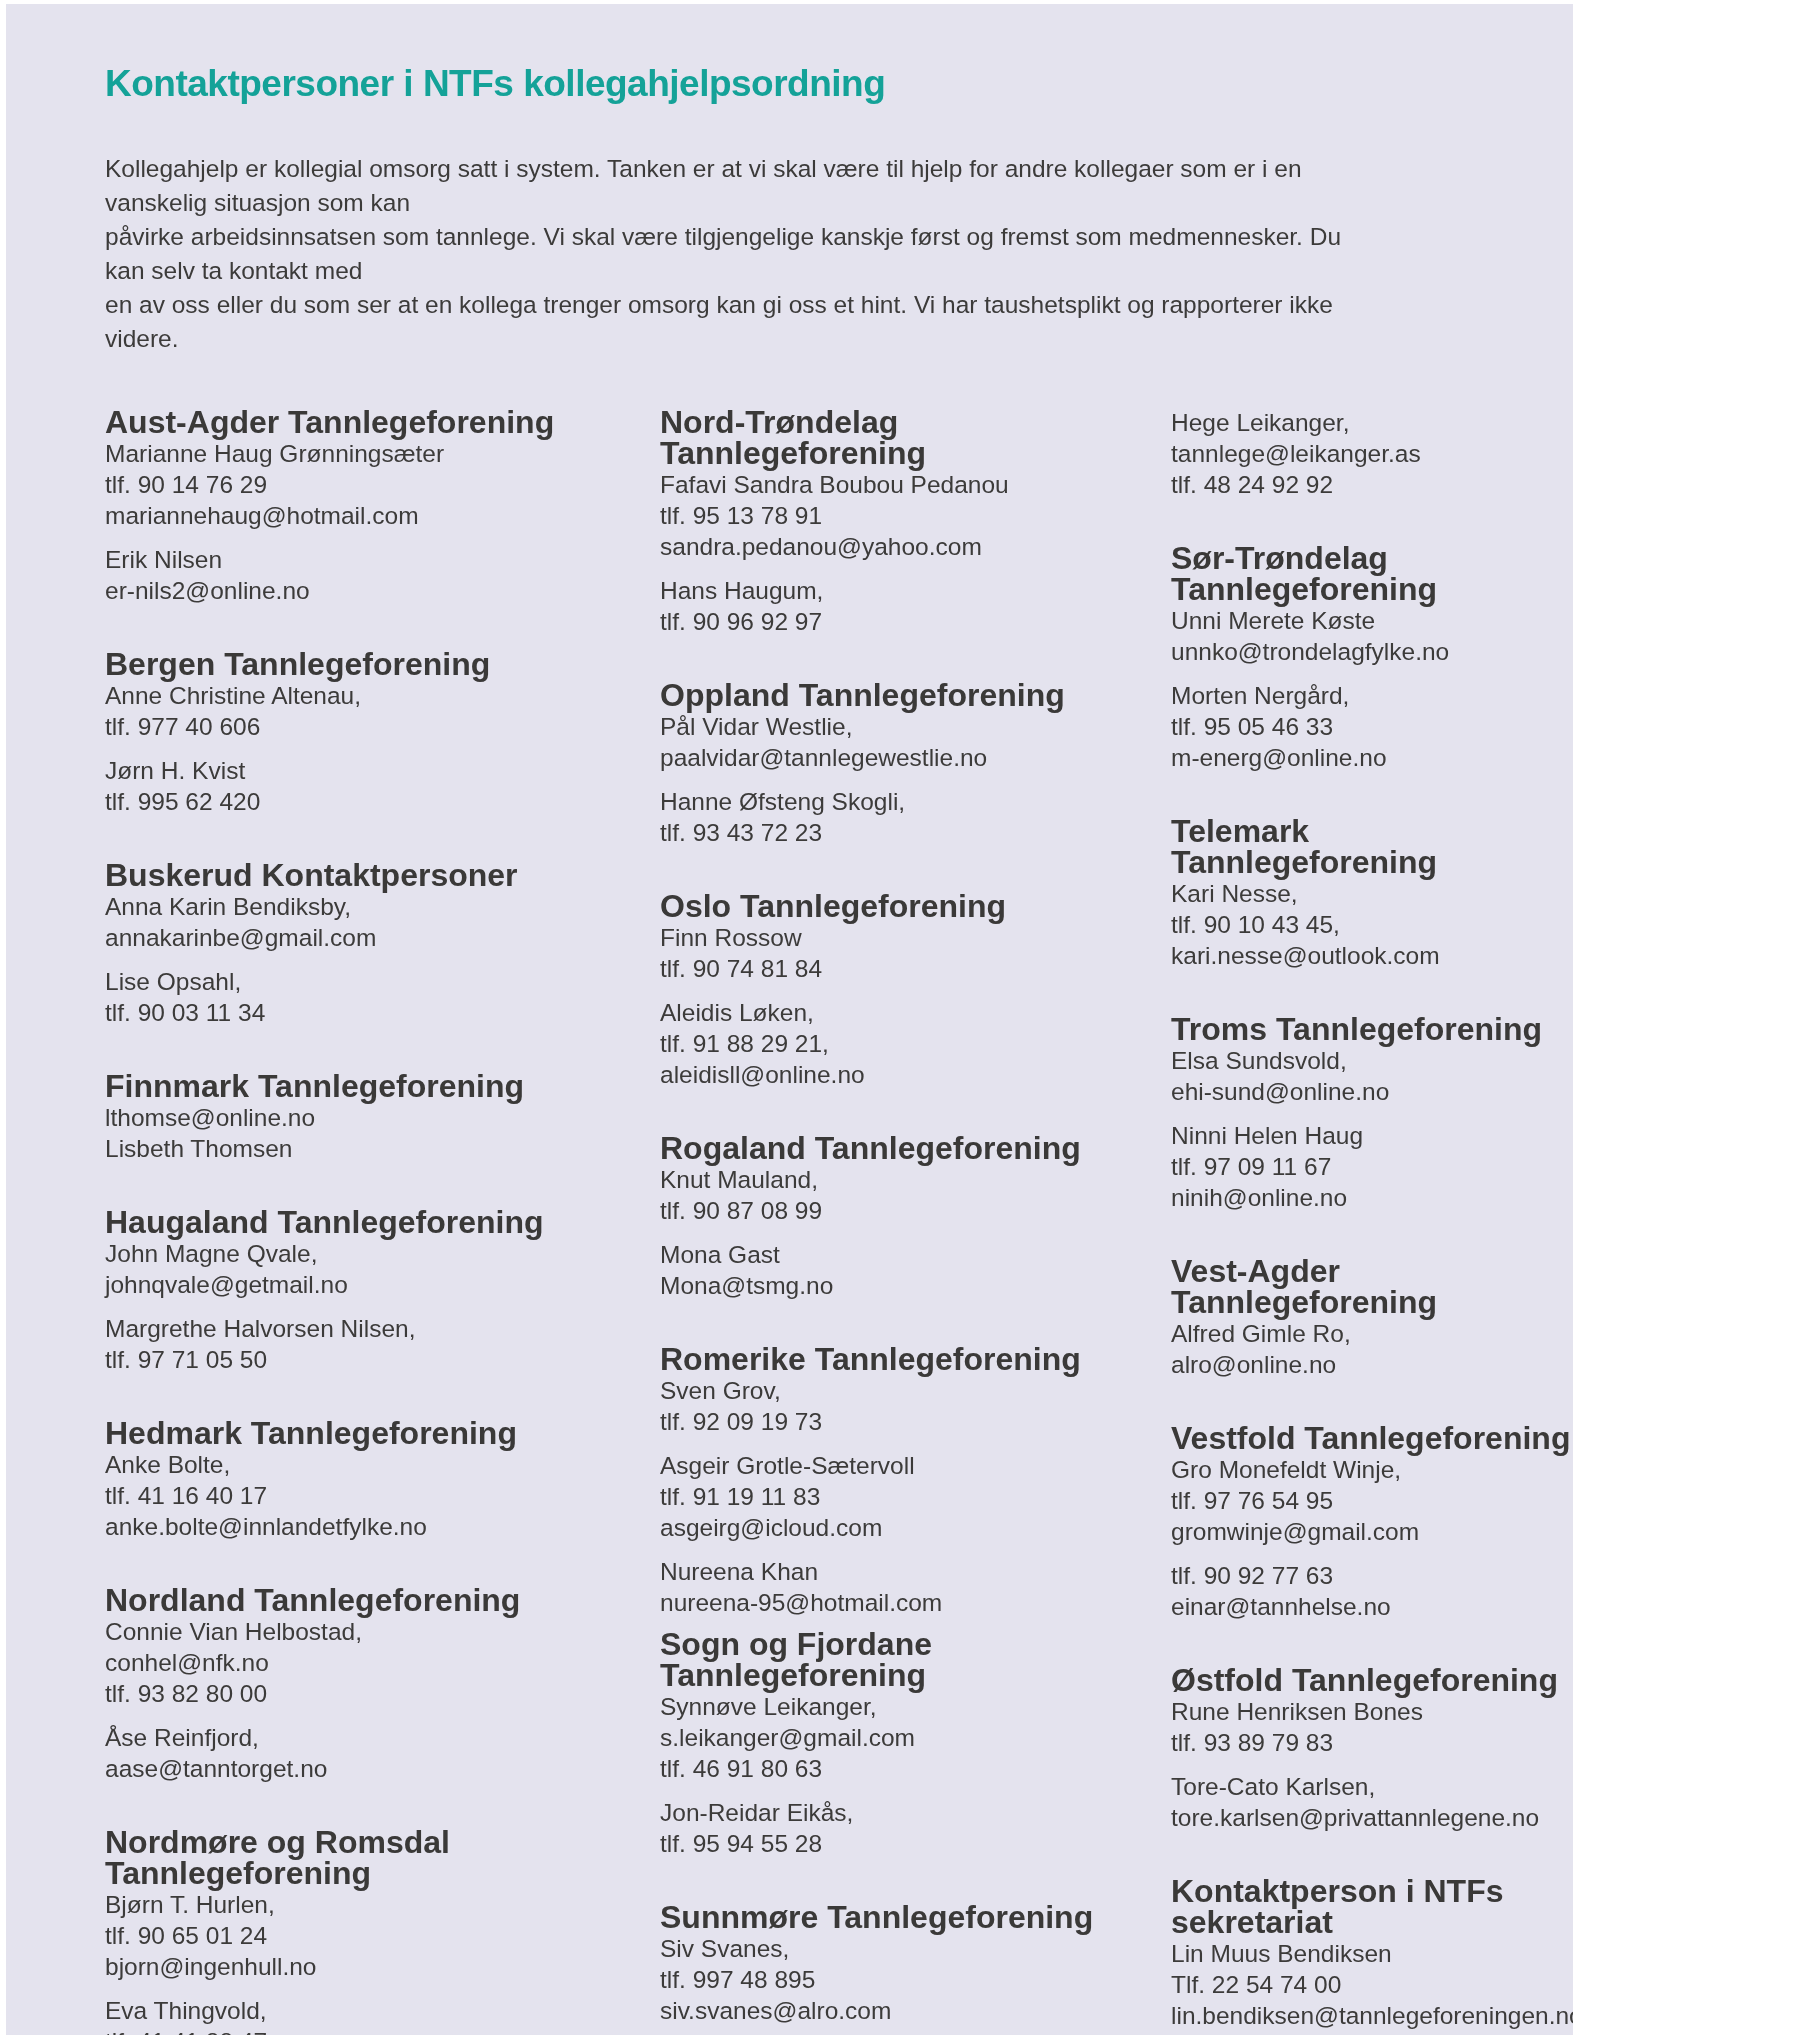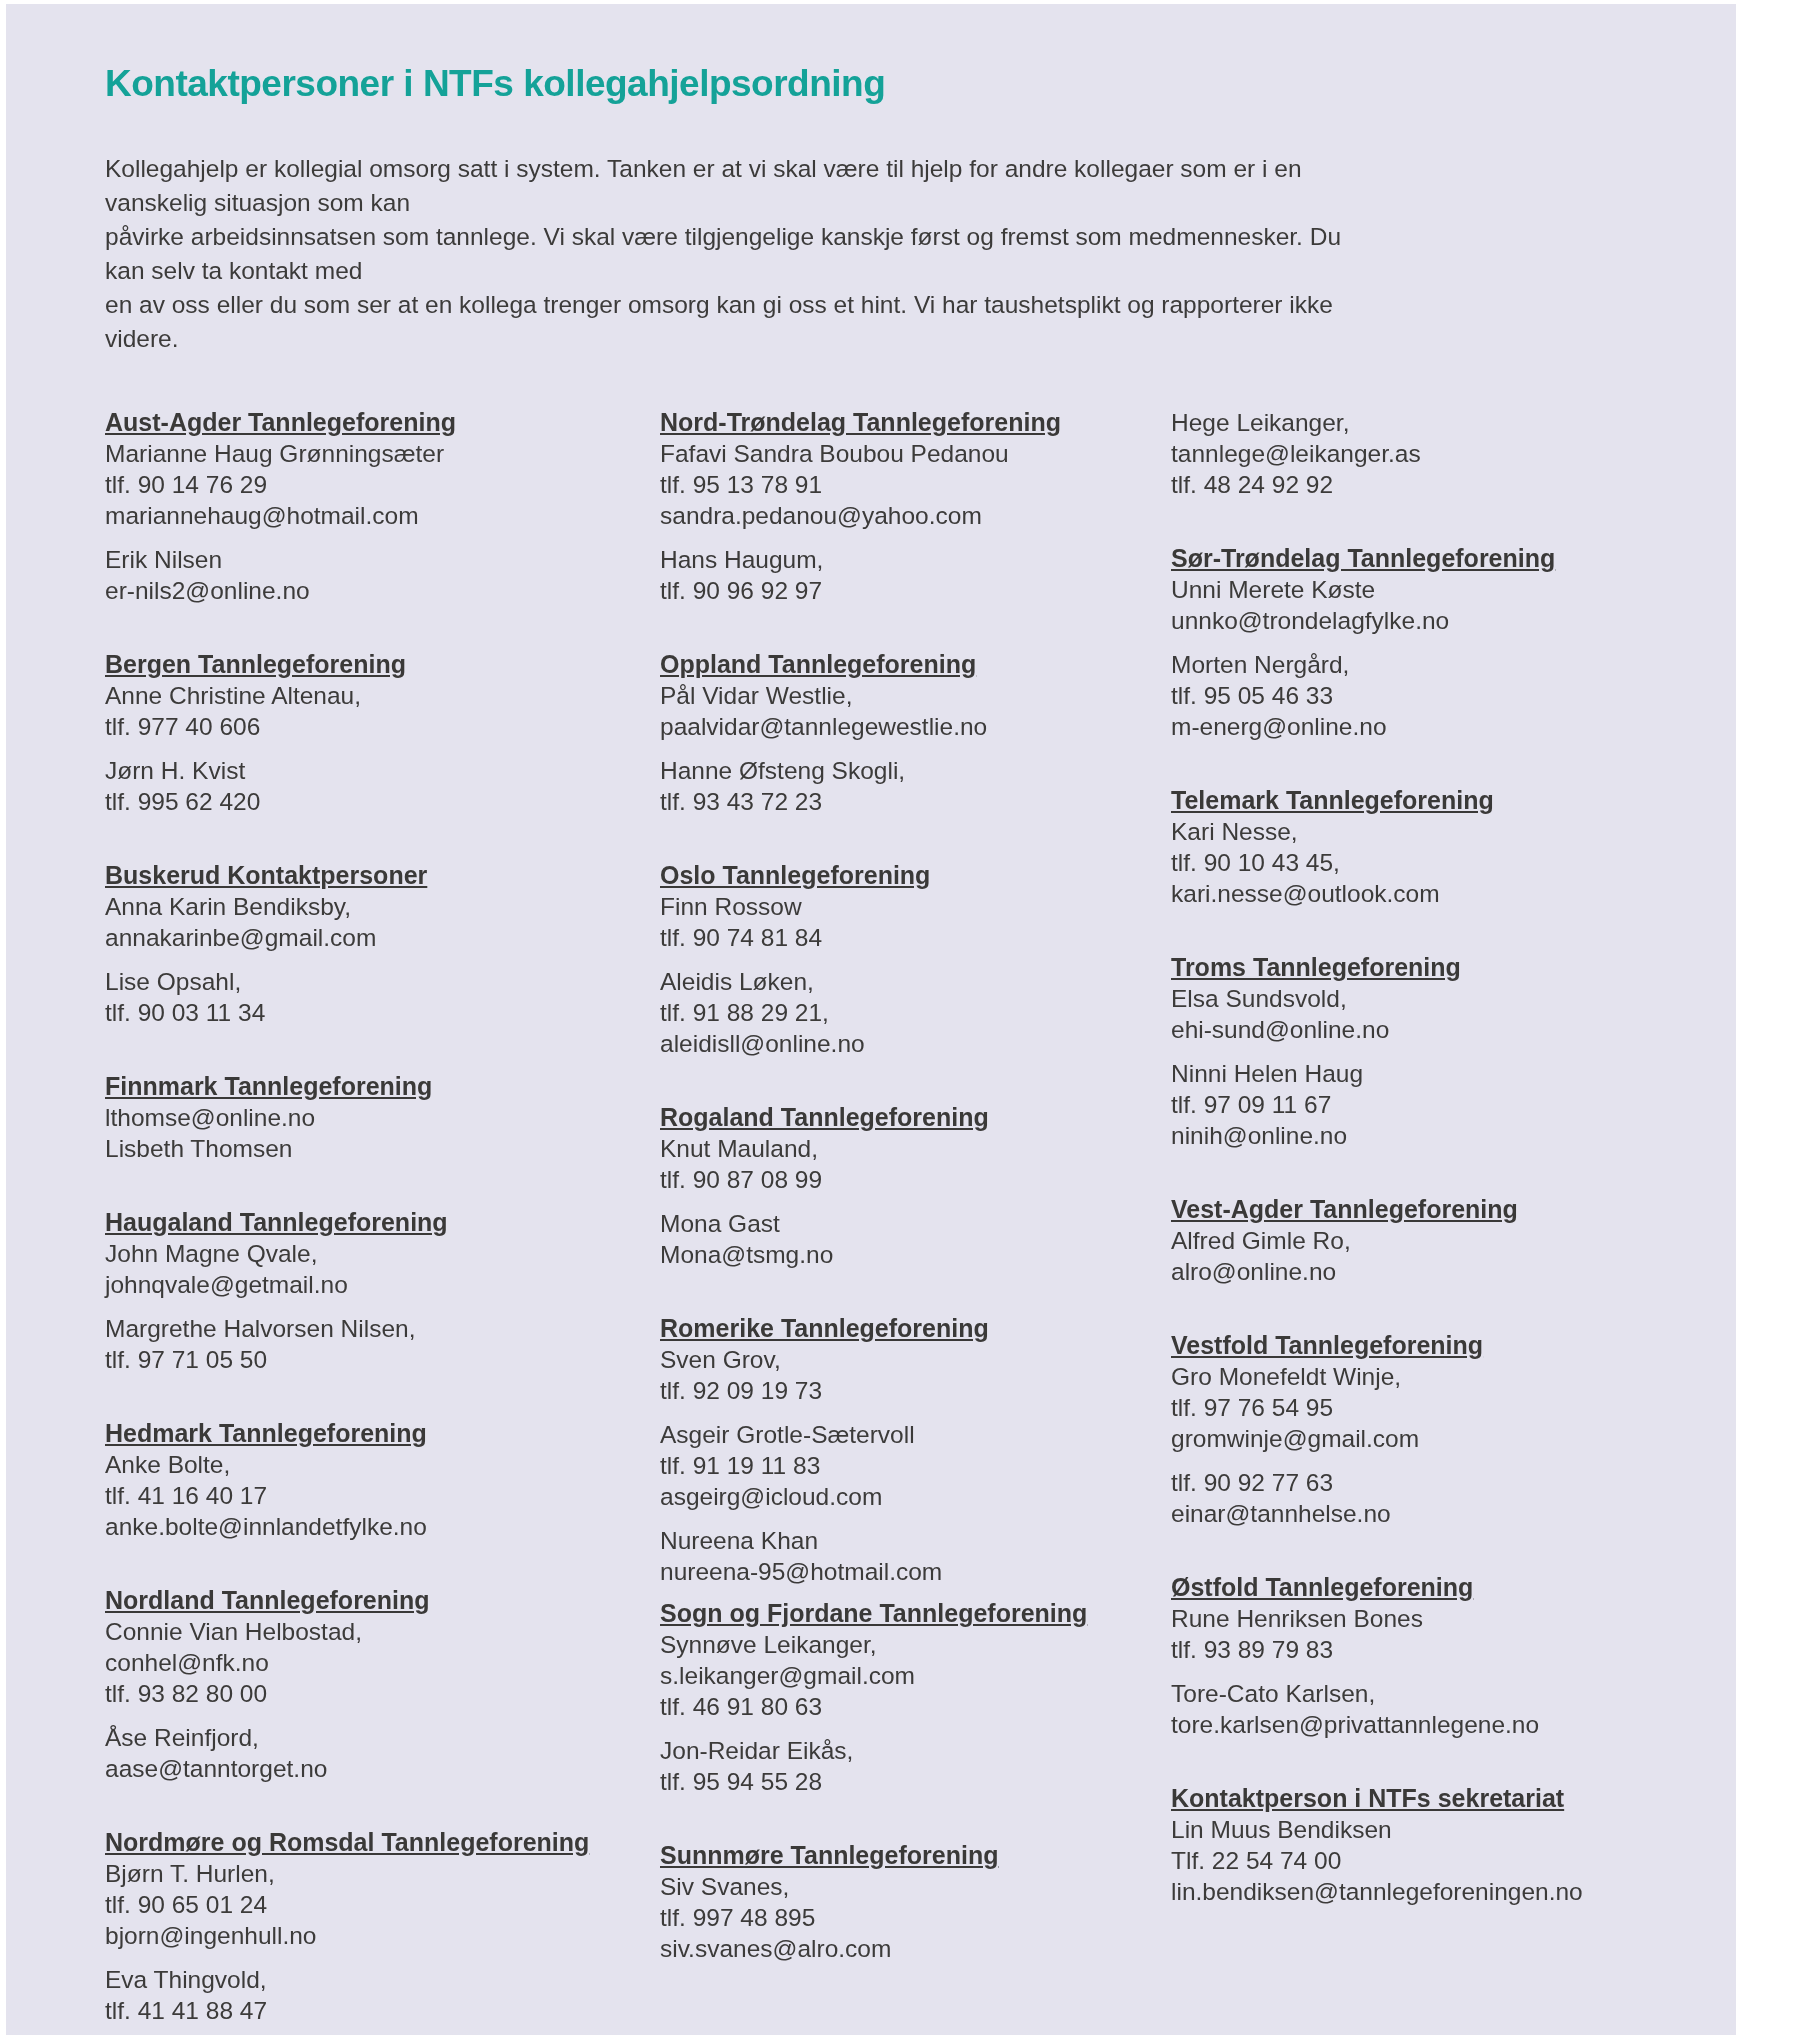--- a/index.html
+++ b/index.html
@@ -3,21 +3,21 @@
 <meta charset="utf-8">
 <style>
   html, body {
     margin: 0;
     padding: 0;
     background: #ffffff;
     font-family: "Liberation Sans", "DejaVu Sans", sans-serif;
   }
   .canvas {
     position: relative;
-    width: 1736px;
+    width: 1573px;
     height: 2036px;
     background: #ffffff;
     overflow: hidden;
   }
   .page-bg {
     position: absolute;
     left: 5.6px;
     top: 3.8px;
     right: 0;
     bottom: 0;
@@ -48,25 +48,24 @@
     margin-top: 51px;
   }
   .column { flex: 0 0 auto; }
   .column-1 { width: 555px; }
   .column-2 { width: 511px; }
   .column-3 { flex: 1 1 auto; }
   .section { margin-top: 43px; }
   .section:first-child { margin-top: 0; }
   .section-heading {
     margin: 0;
-    font-size: 25px;
+    font-size: 32px;
     line-height: 31px;
     font-weight: bold;
     color: #3a3938;
-    text-decoration: underline;
   }
   .block { margin-top: 13px; }
   .section-heading + .block { margin-top: 0; }
   .section .block:first-child { margin-top: 0; }
   .line {
     font-size: 24.5px;
     line-height: 31px;
     color: #3c3b3a;
     white-space: nowrap;
   }

